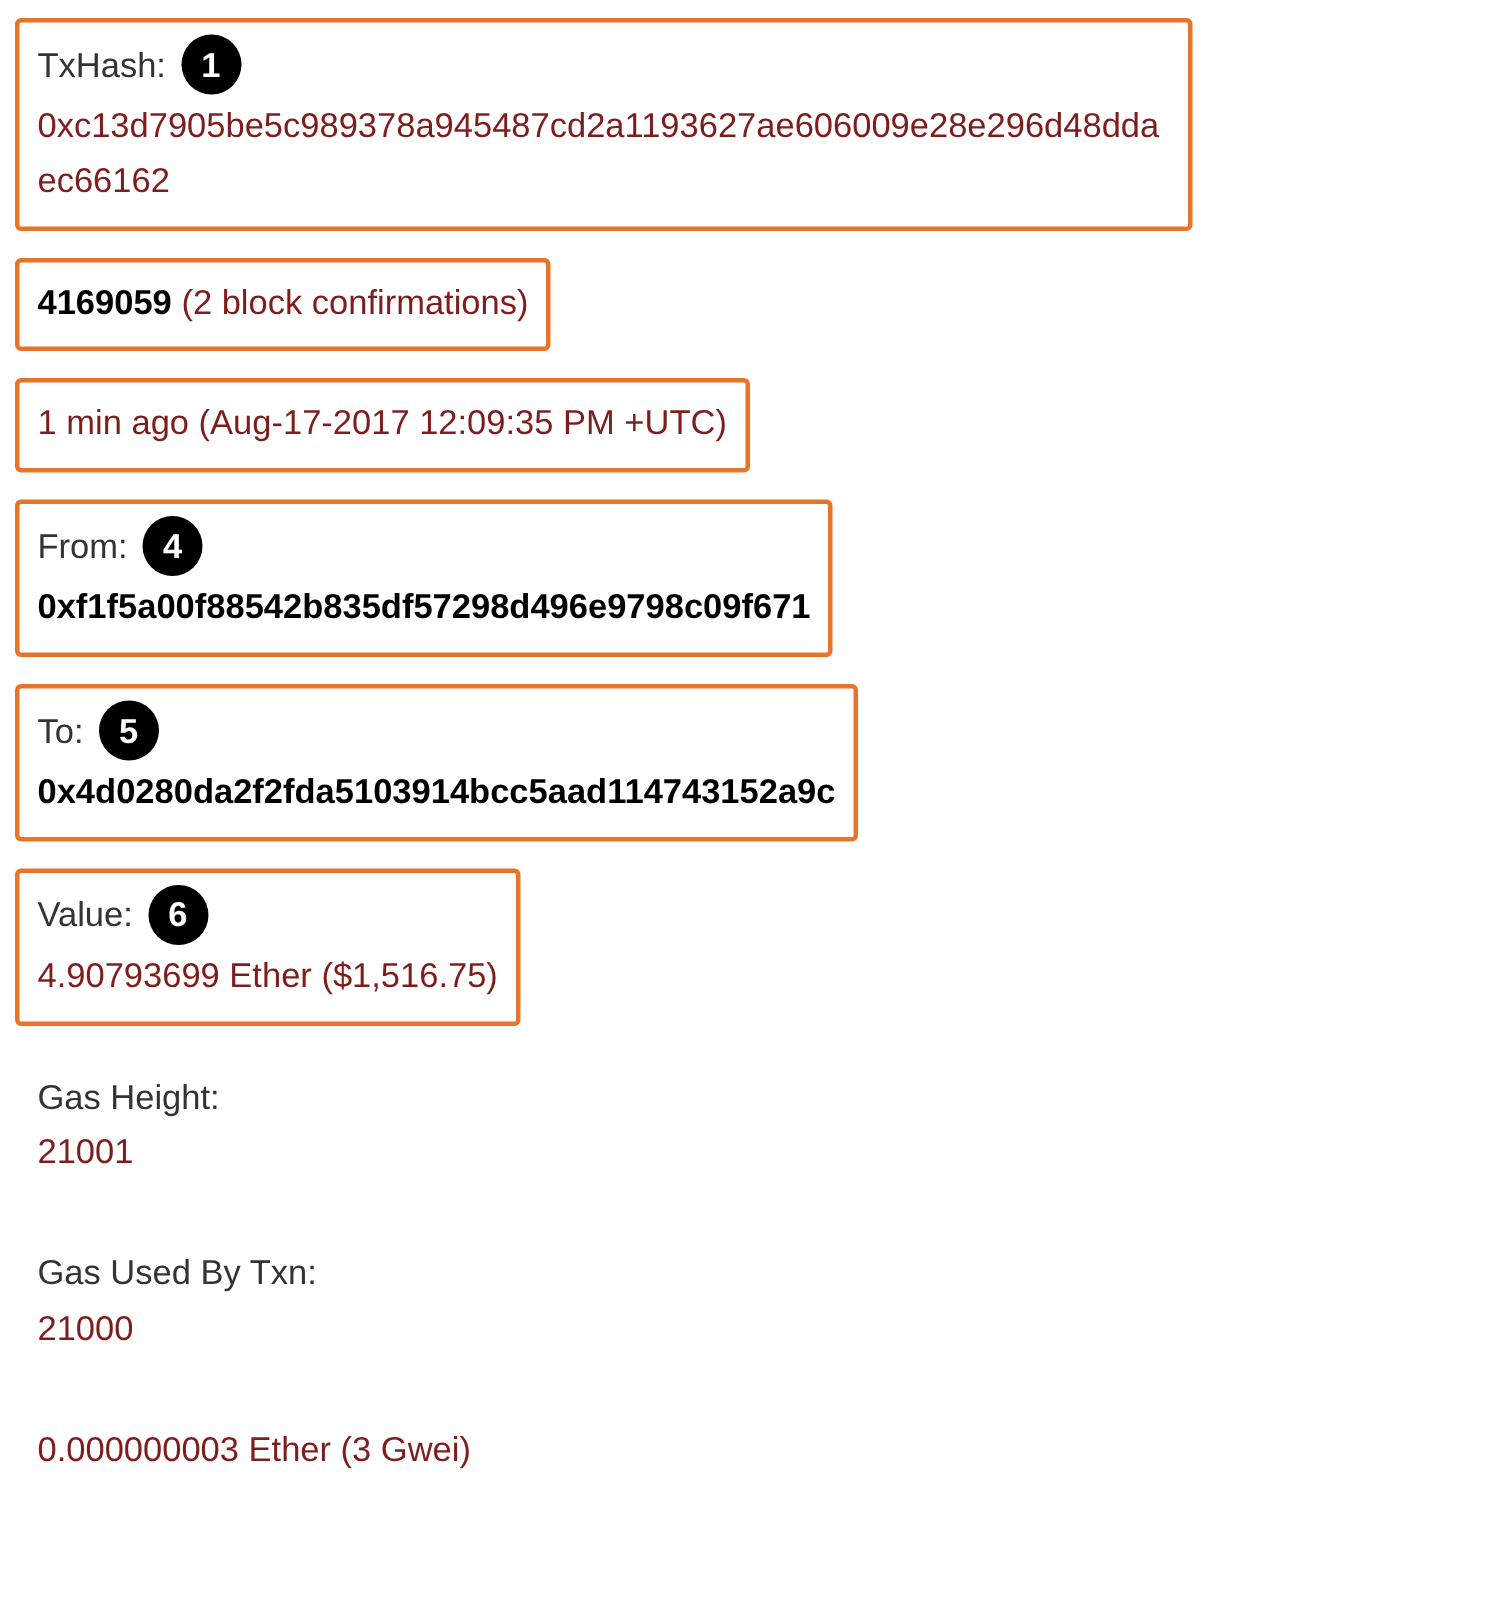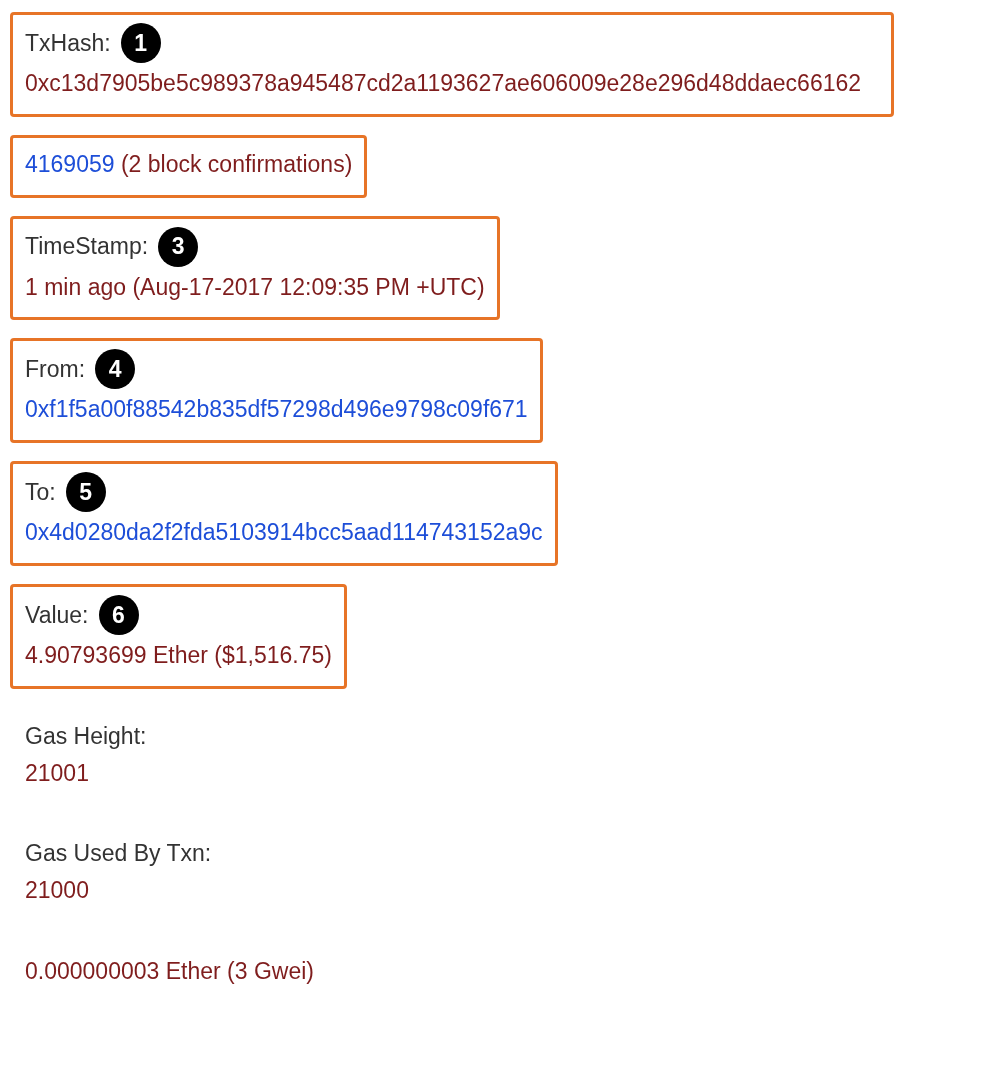--- a/index.html
+++ b/index.html
@@ -32,39 +32,40 @@
       margin-bottom: 2px;
     }
     .label {
       color: #333;
     }
     .value {
       color: #7f1d1d;
       word-break: break-all;
     }
     .link {
-      color: #1d4ed8;
+      color: #000000;
       text-decoration: none;
       cursor: pointer;
+      font-weight: bold;
     }
     .badge {
       display: inline-flex;
       align-items: center;
       justify-content: center;
       width: 40px;
       height: 40px;
       border-radius: 50%;
       background: #000;
       color: #fff;
       font-weight: 900;
       font-size: 23px;
       margin-left: 6px;
       flex-shrink: 0;
     }
-    .w-full { width: 884px; }
+    .w-full { width: 785px; }
     .row-break { display: block; }
   </style>
 </head>
 <body>
 
 
 
 
 <div class="field boxed w-full">
   <div class="label-row">
@@ -79,24 +80,20 @@
 <div class="field boxed">
   <div>
     <a class="link">4169059</a>
     <span class="value">(2 block confirmations)</span>
   </div>
 </div>
 <span class="row-break"></span>
 
 
 <div class="field boxed">
-  <div class="label-row">
-    <span class="label">TimeStamp:</span>
-    <span class="badge">3</span>
-  </div>
   <div class="value">1 min ago (Aug-17-2017 12:09:35 PM +UTC)</div>
 </div>
 <span class="row-break"></span>
 
 
 <div class="field boxed">
   <div class="label-row">
     <span class="label">From:</span>
     <span class="badge">4</span>
   </div>

